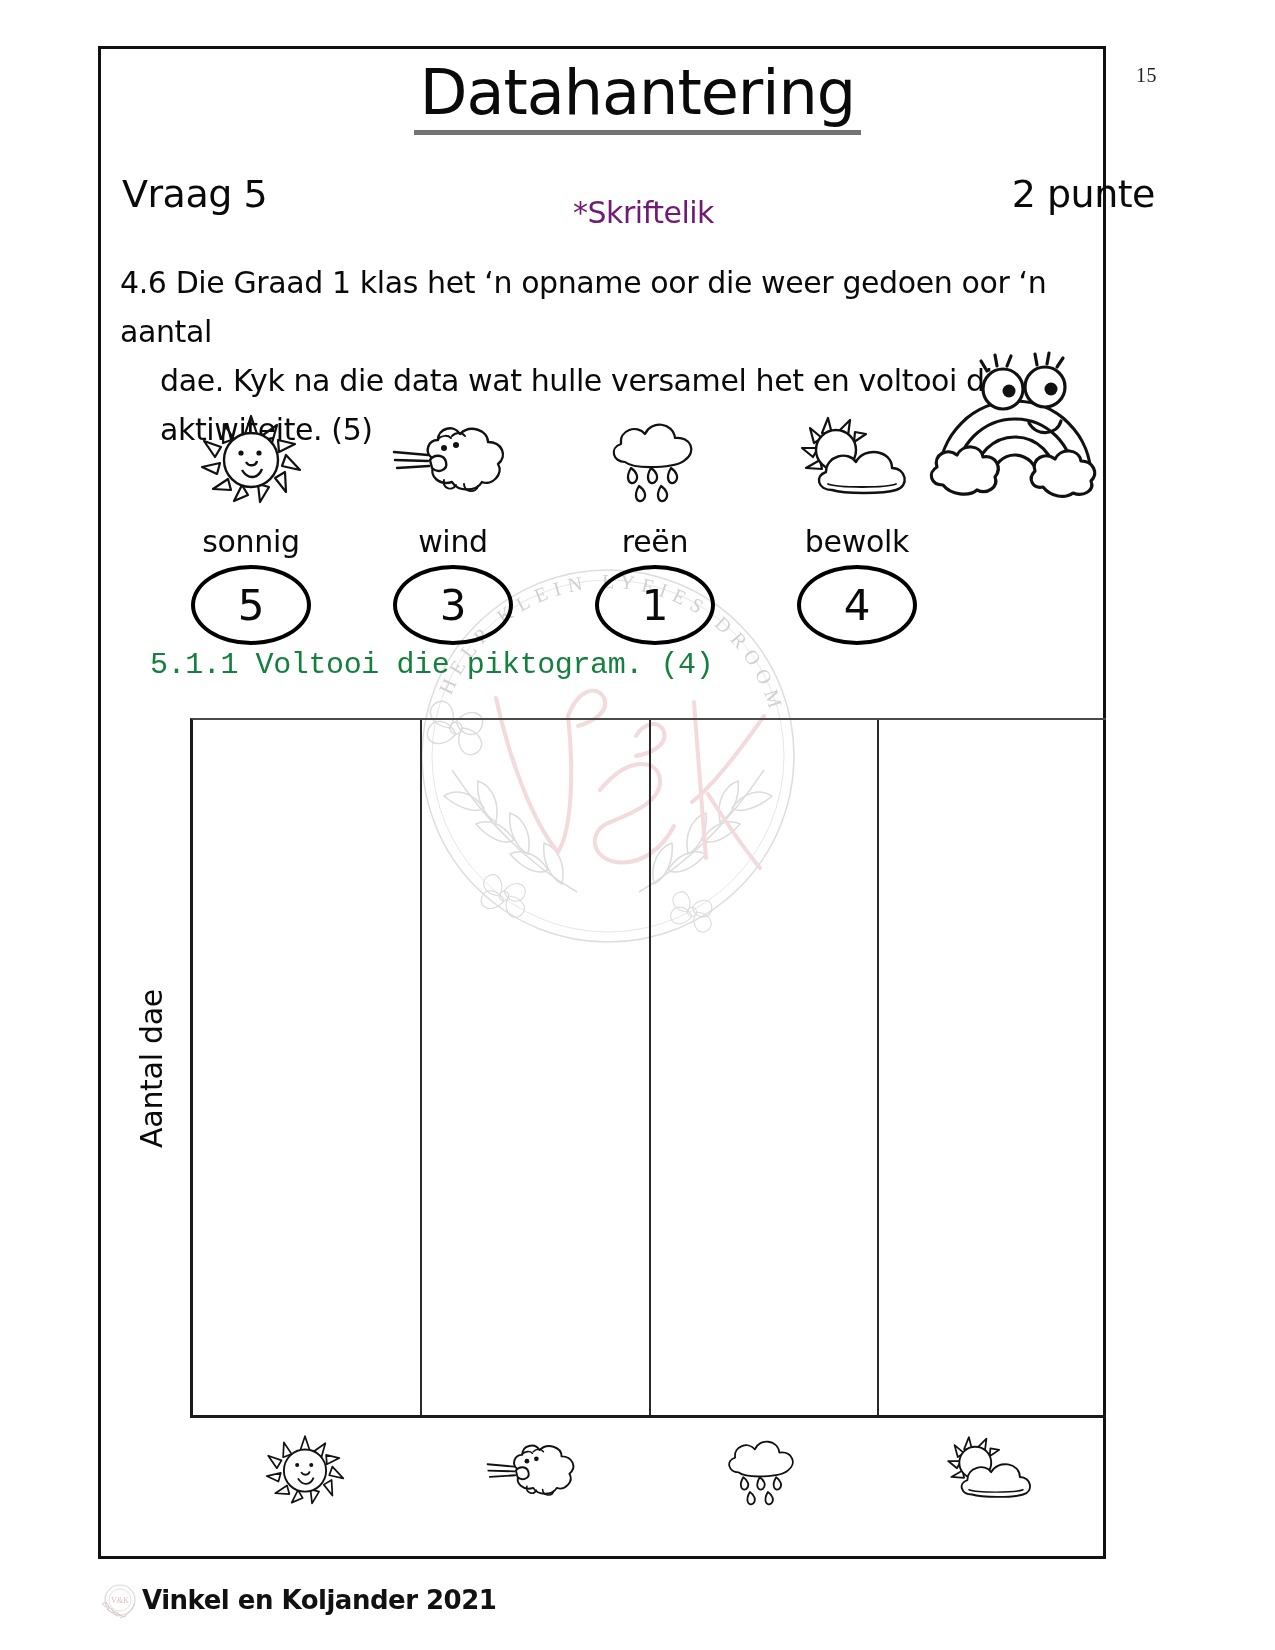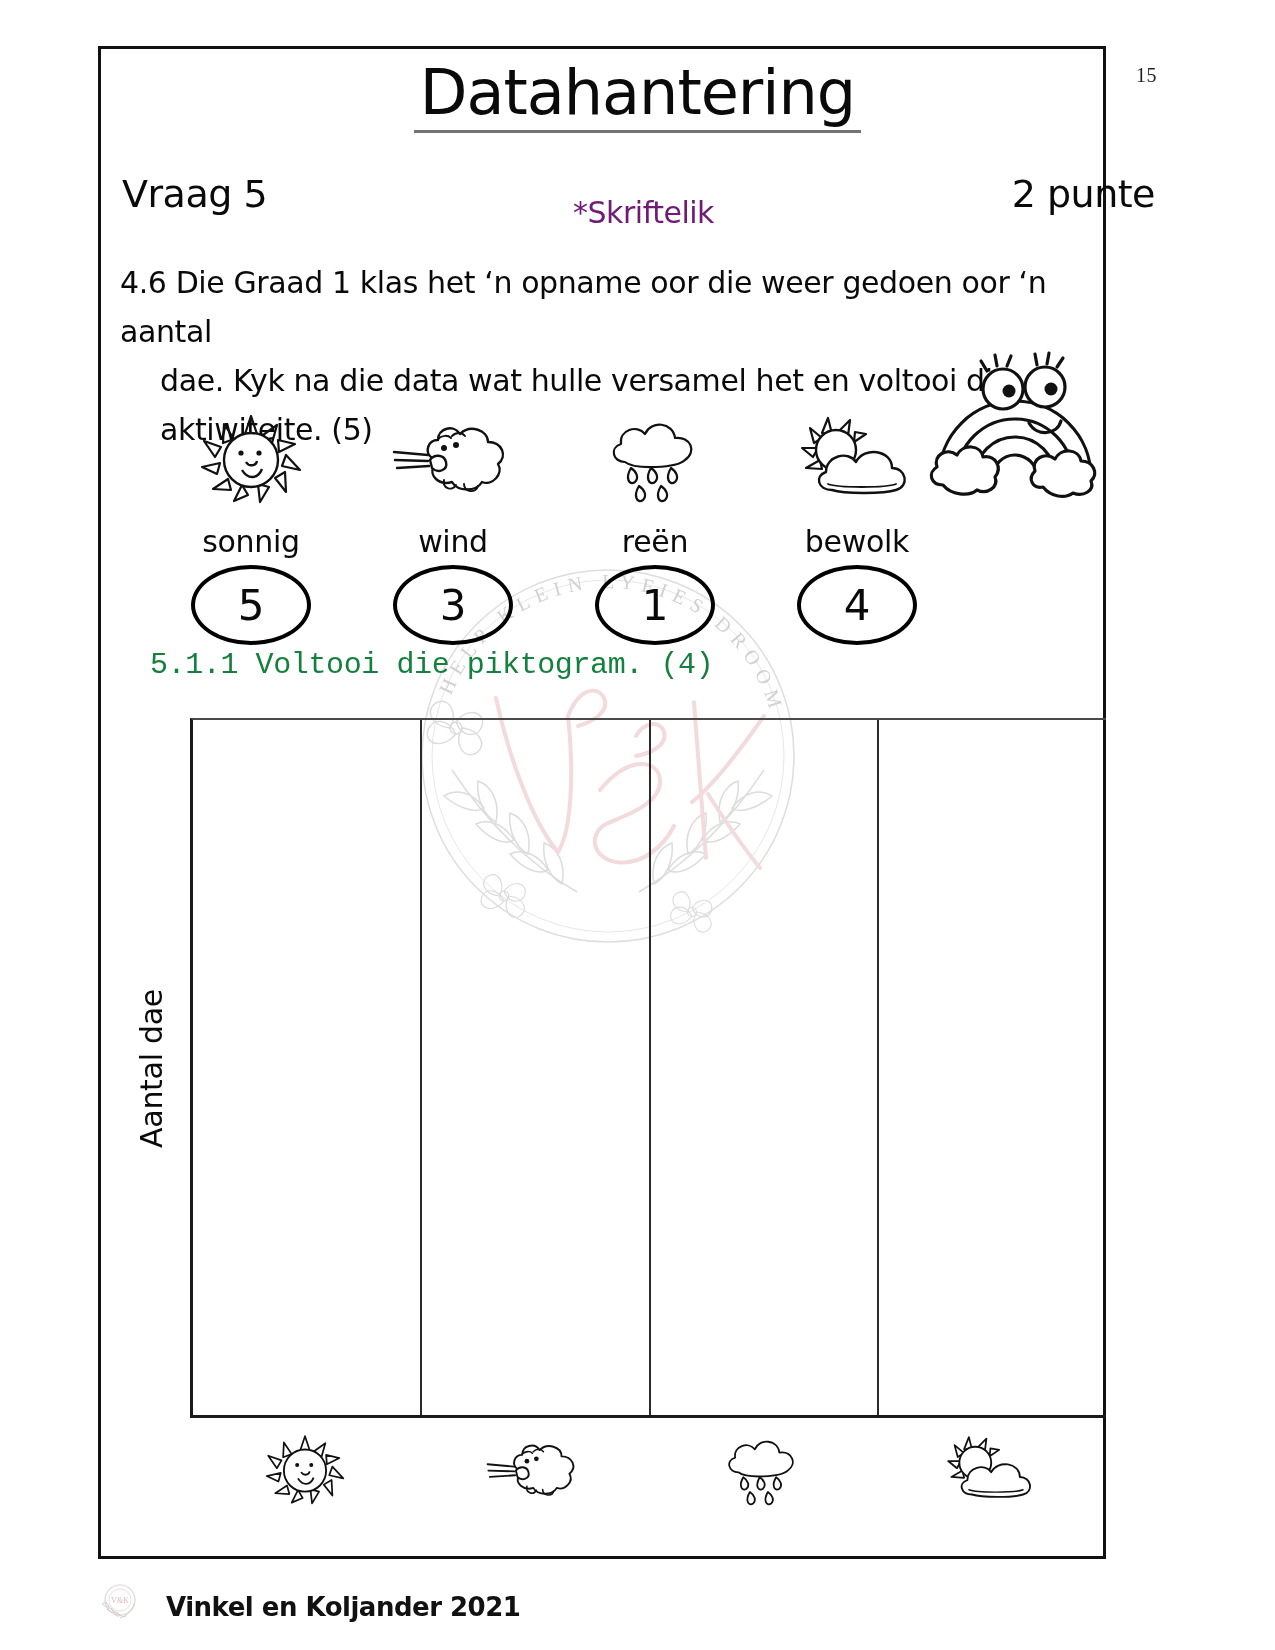--- a/index.html
+++ b/index.html
@@ -60,21 +60,21 @@
     text-align: center;
     font-size: 62px;
     line-height: 1;
     font-family: "DejaVu Sans", sans-serif;
     font-weight: 400;
     letter-spacing: -1px;
     color: #0a0a0a;
   }
   .title-inner {
     display: inline-block;
-    border-bottom: 3px solid #737373;
+    border-bottom: 5px solid #737373;
     padding: 0 6px 6px 6px;
   }
 
   .vraag {
     position: absolute;
     left: 122px;
     top: 172px;
     font-size: 38px;
     font-family: "DejaVu Sans", sans-serif;
     color: #0a0a0a;
@@ -240,22 +240,22 @@
     justify-content: center;
     height: 90px;
   }
 
   
   .footer {
     position: absolute;
     left: 98px;
     top: 1578px;
     display: flex;
-    align-items: flex-end;
-    gap: 24px;
+    align-items: center;
+    gap: 0;
     z-index: 3;
   }
   .footer-text {
     font-size: 26px;
     font-family: "DejaVu Sans", sans-serif;
     font-weight: bold;
     color: #111;
     letter-spacing: -0.5px;
   }
   svg { display: block; }

